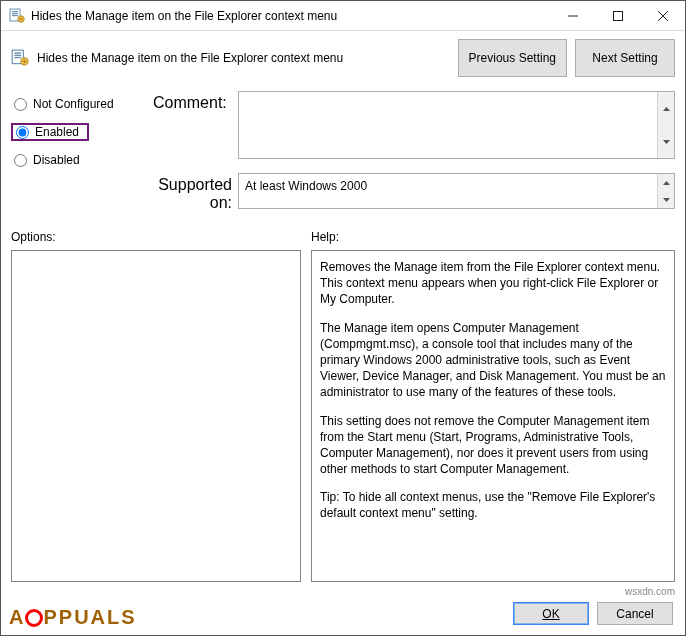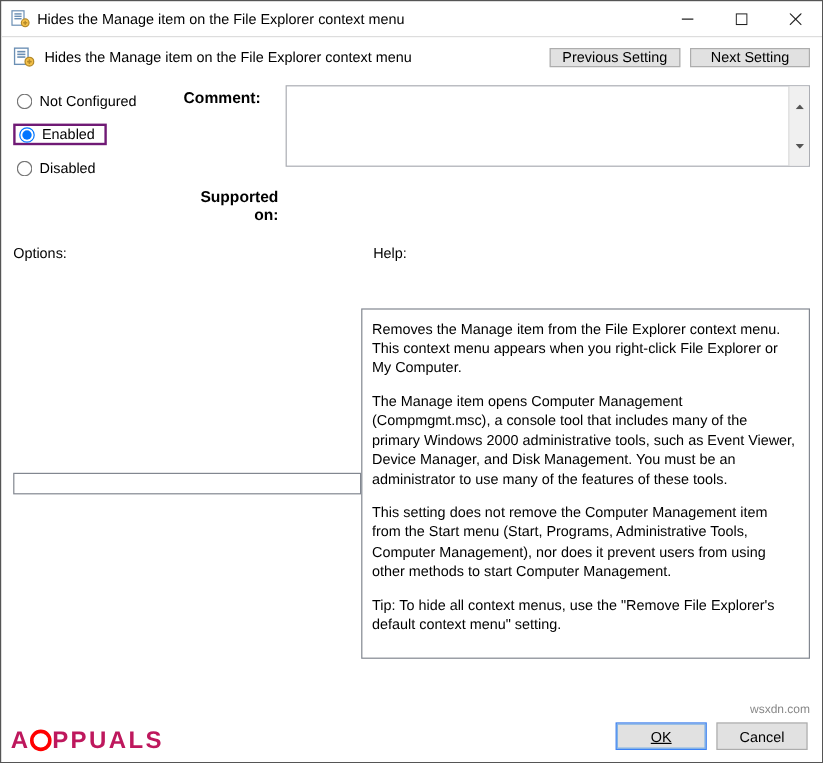--- a/index.html
+++ b/index.html
@@ -9,51 +9,51 @@
   .titlebar { height: 30px; display: flex; align-items: center; border-bottom: 1px solid #ddd; }
   .titlebar .icon { width: 16px; height: 16px; margin: 0 6px 0 8px; display: inline-block; }
   .titlebar .title { flex: 1; font-size: 12px; color: #000; }
   .win-controls { display: flex; height: 100%; }
   .win-btn { width: 45px; height: 100%; display: flex; align-items: center; justify-content: center; font-family: sans-serif; color: #222; }
   .win-btn svg { width: 10px; height: 10px; stroke: #222; stroke-width: 1; fill: none; }
   
   .hdr { display: flex; align-items: center; padding: 8px 10px 14px; gap: 8px; }
   .hdr .icon { width: 18px; height: 18px; }
   .hdr .title-sub { flex: 1; font-size: 12px; }
-  .nav-btn { min-width: 100px; height: 16px; border: 1px solid #adadad; background: #e1e1e1; font-size: 12px; padding: 0 10px; }
+  .nav-btn { min-width: 100px; height: 38px; border: 1px solid #adadad; background: #e1e1e1; font-size: 12px; padding: 0 10px; }
   
   .body { flex: 1; display: flex; flex-direction: column; padding: 0 10px 10px; }
   .config-row { display: flex; gap: 20px; }
   .radio-col { width: 122px; display: flex; flex-direction: column; gap: 10px; padding-top: 4px; }
   .radio-item { display: flex; align-items: center; gap: 6px; font-size: 12px; padding: 2px 3px; }
   .highlight { border: 2px solid #701a75; padding: 0 3px; width: 78px; }
   .radio-item input[type=radio] { width: 13px; height: 13px; }
   .fields-col { flex: 1; display: grid; grid-template-columns: 85px 1fr; row-gap: 14px; align-items: start; }
-  .fl { font-size: 13px; padding-top: 3px; font-weight: bold; }
+  .fl { font-size: 16px; padding-top: 3px; }
   .fl.right { text-align: right; padding-right: 6px; }
   .comment-box { position: relative; border: 1px solid #abadb3; height: 68px; background: #fff; }
   .support-box { position: relative; border: 1px solid #abadb3; height: 36px; background: #fff; padding: 5px 18px 5px 6px; font-size: 12px; }
   .spin-btns { position: absolute; right: 0; top: 0; bottom: 0; width: 17px; border-left: 1px solid #cfcfcf; display: flex; flex-direction: column; }
   .spin { flex: 1; display: flex; align-items: center; justify-content: center; background: #f0f0f0; }
   .spin svg { width: 7px; height: 4px; fill: #555; }
   
   .labels-row { display: flex; margin-top: 18px; }
   .labels-row .l1 { width: 300px; }
   
-  .panes { flex: 1; display: flex; margin-top: 6px; align-items: center; }
+  .panes { flex: 1; display: flex; gap: 10px; margin-top: 6px; }
   .pane { border: 1px solid #828790; background: #fff; padding: 8px; font-size: 12px; line-height: 1.35; overflow: hidden; }
   .pane.options { width: 290px; }
   .pane.help { flex: 1; }
   .help p { margin-bottom: 12px; }
   
   .footer { display: flex; justify-content: flex-end; gap: 8px; padding: 10px 12px; }
   .btn { min-width: 76px; height: 23px; font-size: 12px; border: 1px solid #adadad; background: #e1e1e1; }
   .btn.default { border: 1px solid #3b82f6; box-shadow: 0 0 0 1px #81b4e4 inset; text-decoration: underline; }
   
-  .watermark { position: absolute; left: 8px; bottom: 6px; font-size: 20px; font-weight: 700; letter-spacing: 2px; color: #be185d; font-family: Arial, sans-serif; }
+  .watermark { position: absolute; left: 8px; bottom: 6px; font-size: 20px; font-weight: 700; letter-spacing: 2px; color: #a16207; font-family: Arial, sans-serif; }
   .watermark .ring { display: inline-block; width: 18px; height: 18px; border: 3px solid #ff0000; border-radius: 50%; vertical-align: -3px; }
   .credit { position: absolute; right: 10px; bottom: 38px; font-size: 10px; color: #888; }
   .gp-icon svg { width: 100%; height: 100%; }
 </style>
 </head>
 <body>
 
 <div class="window">
 
   <div class="titlebar">
@@ -135,20 +135,35 @@
                 </svg>
               </div>
             <div class="spin">
                 <svg viewBox="0 0 7 4">
                   <path d="M0 0 L3.5 4 L7 0 Z"></path>
                 </svg>
               </div>
           </div>
         </div>
         <div class="fl right">Supported on:</div>
+        <div class="support-box">
+          <span>At least Windows 2000</span>
+          <div class="spin-btns">
+            <div class="spin">
+                <svg viewBox="0 0 7 4">
+                  <path d="M0 4 L3.5 0 L7 4 Z"></path>
+                </svg>
+              </div>
+            <div class="spin">
+                <svg viewBox="0 0 7 4">
+                  <path d="M0 0 L3.5 4 L7 0 Z"></path>
+                </svg>
+              </div>
+          </div>
+        </div>
       </div>
     </div>
 
     <div class="labels-row">
       <div class="l1">Options:</div>
       <div>Help:</div>
     </div>
 
     <div class="panes">
       <div class="pane options"></div>

